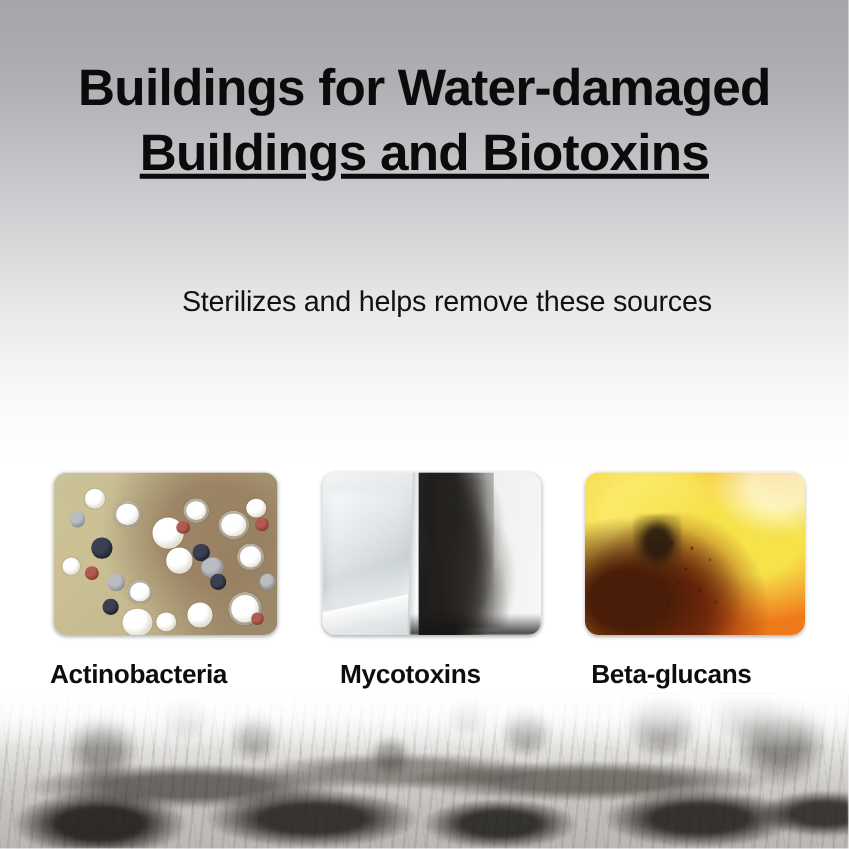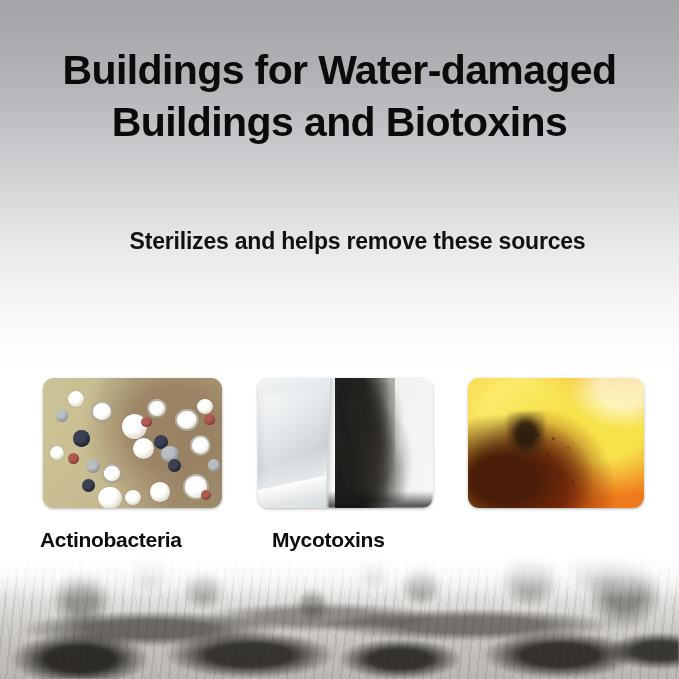--- a/index.html
+++ b/index.html
@@ -18,26 +18,26 @@
 
   
   .headline{
     position:absolute;left:0;right:0;top:44px;
     text-align:center;
     font-size:41px;line-height:52px;
     font-weight:bold;letter-spacing:-0.6px;
     color:#0b0b0b;
     font-family:"Liberation Sans", sans-serif;
   }
-  .headline .l2{display:block;}
+  .headline .l2{display:block;text-decoration:underline;}
   .subhead{
     position:absolute;left:0;right:0;top:224px;
     text-align:center;
     font-size:23px;line-height:34px;
-    font-weight:bold;letter-spacing:-0.2px;
+    font-weight:normal;letter-spacing:-0.2px;
     color:#111111;
     padding-left:36px;
   }
   .subhead .l2{display:block;}
 
   
   .cards{
     position:absolute;top:378px;left:0;width:679px;height:132px;
   }
   .card{
@@ -266,20 +266,21 @@
         <span class="glucan-dark"></span>
         <span class="glucan-spore"></span>
       </div>
     </div>
 
   </div>
 
   <div class="captions">
     <span class="caption c1">Actinobacteria</span>
     <span class="caption c2">Mycotoxins</span>
+    <span class="caption c3">Beta-glucans</span>
   </div>
 
   <div class="moldband">
     <span class="streaks"></span>
     <span class="grime"></span>
     <span class="spray"></span>
     <span class="fadetop"></span>
   </div>
 
 </div>

